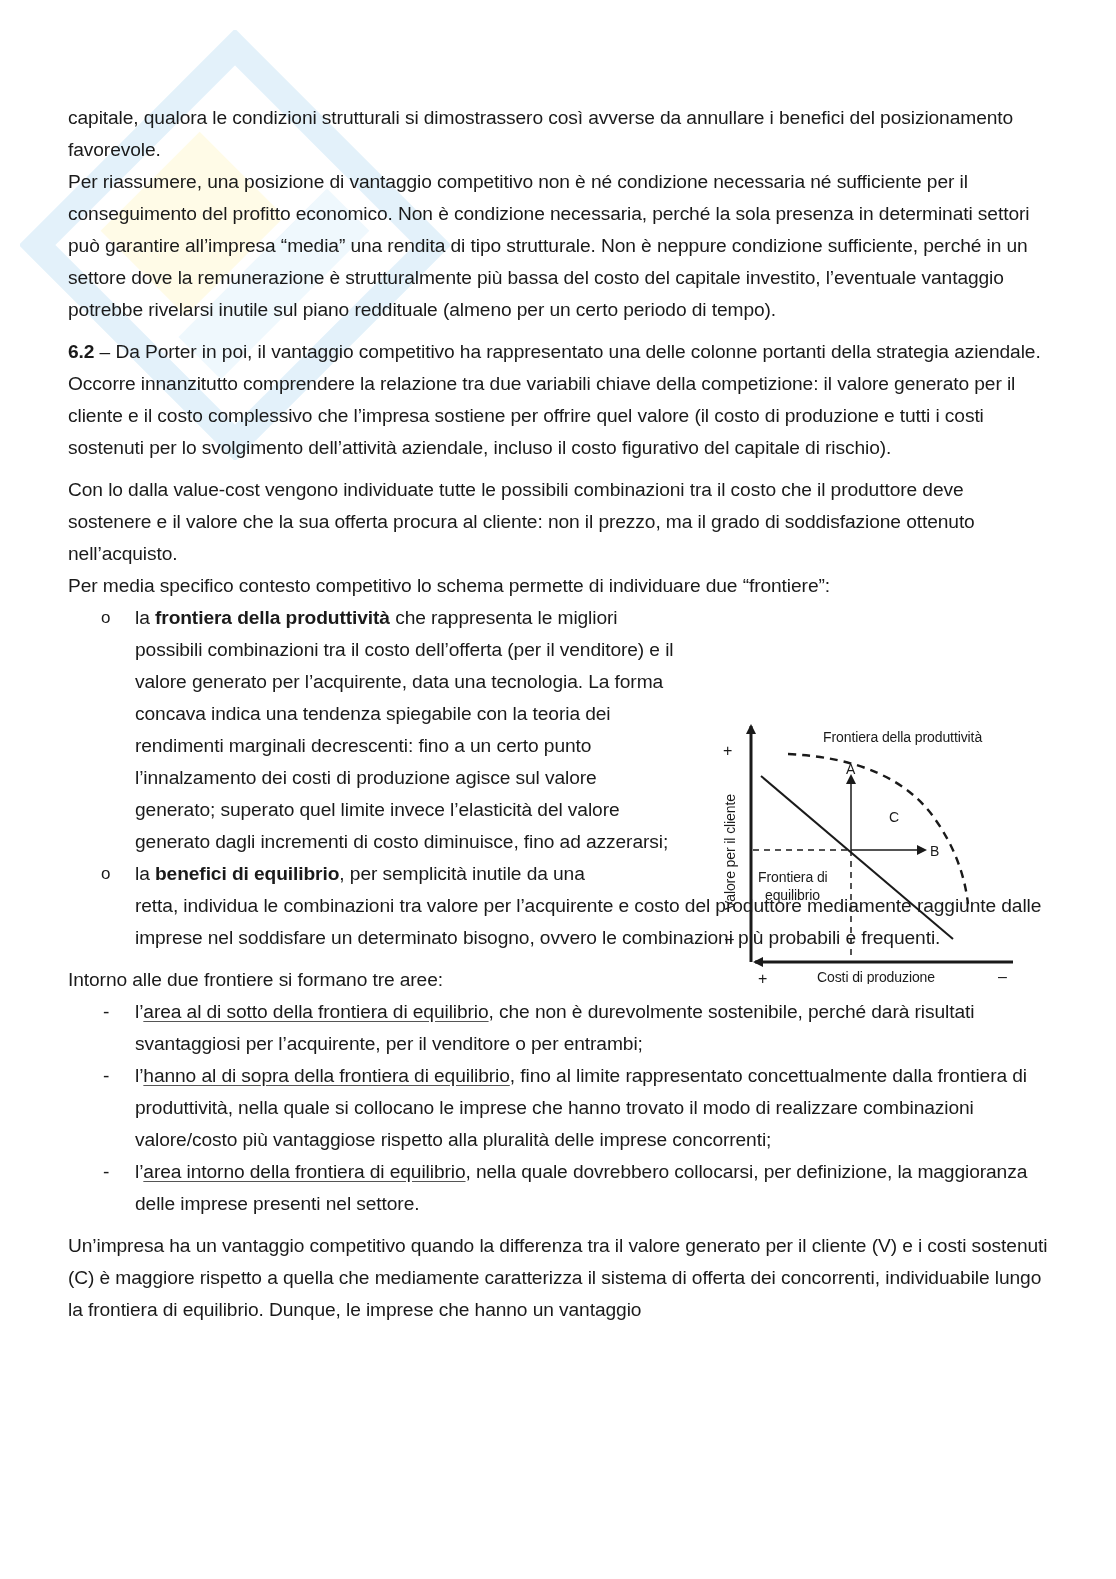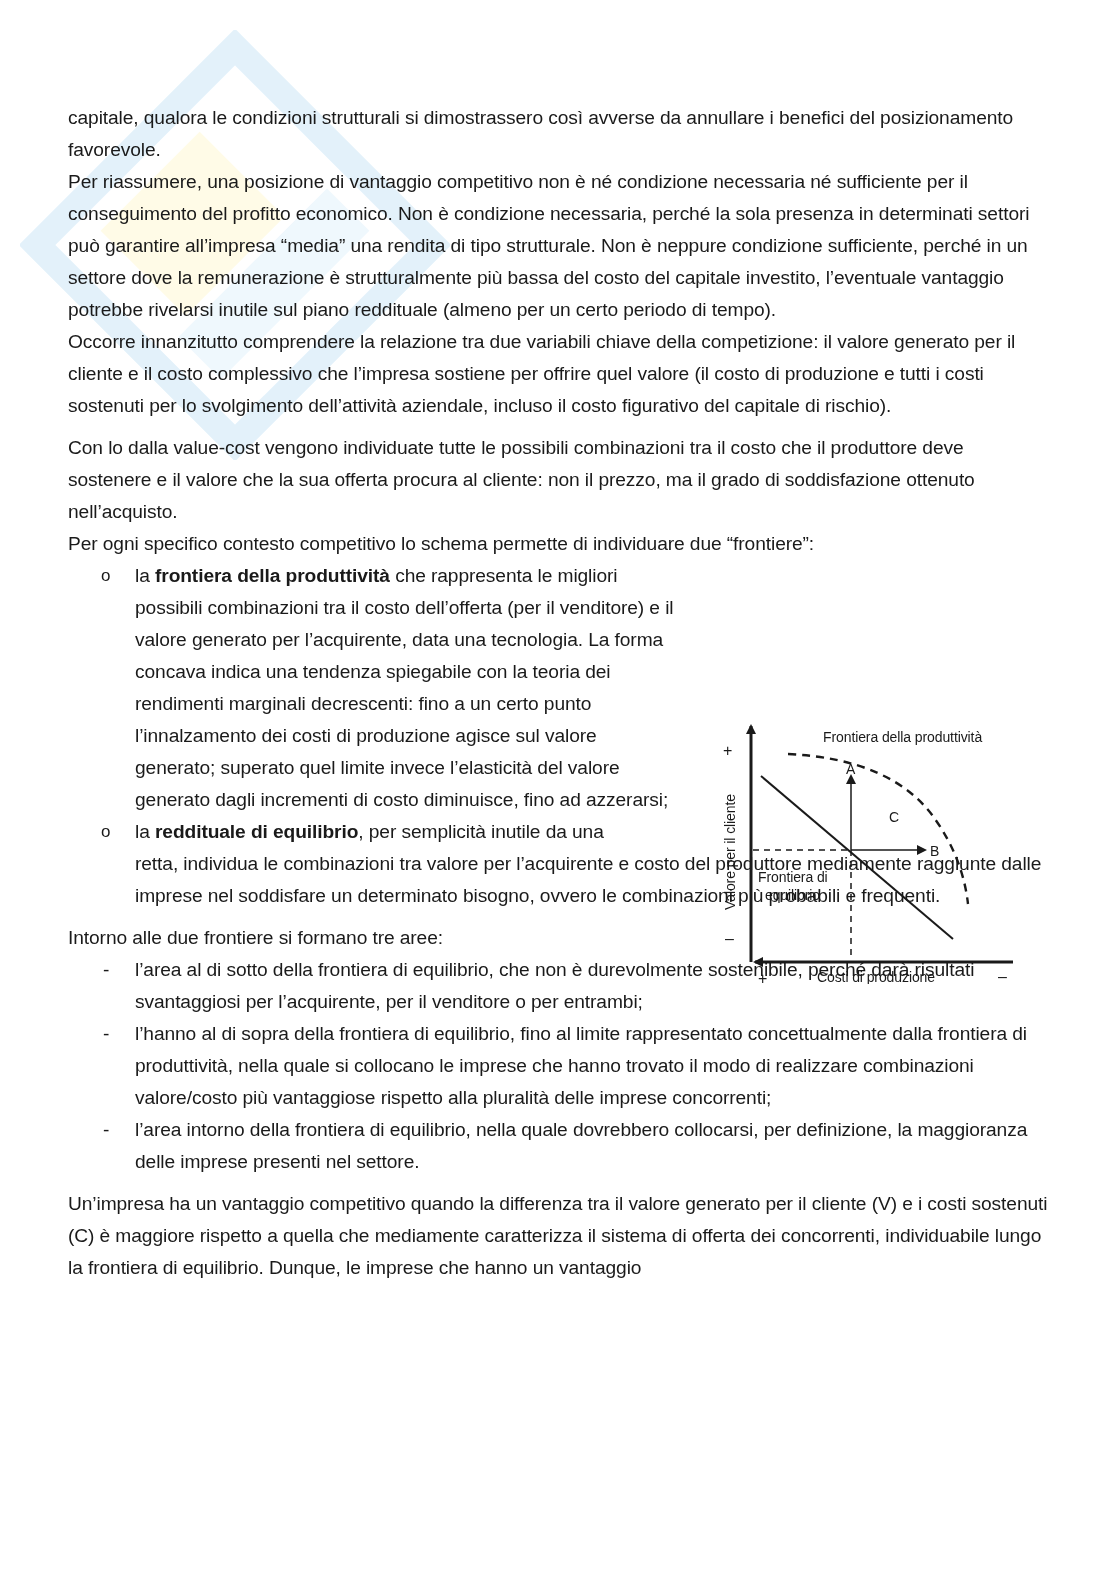--- a/index.html
+++ b/index.html
@@ -4,21 +4,21 @@
 <style>
   html, body { margin: 0; padding: 0; background: #ffffff; }
   body { width: 1116px; height: 1579px; position: relative; overflow: hidden;
          font-family: "Liberation Sans", "DejaVu Sans", sans-serif; color: #1a1a1a; }
   .watermark { position: absolute; left: 20px; top: 30px; width: 430px; height: 430px; pointer-events: none; opacity: 0.55; }
   .page { position: absolute; left: 68px; top: 66px; width: 980px; font-size: 19.2px; line-height: 32px; letter-spacing: -0.1px; margin-top: 36px; }
   p { margin: 0; }
   .gap { margin-top: 10px; }
   .bold { font-weight: bold; }
   .it { }
-  .u { text-decoration-color: #555; text-underline-offset: 3px; }
+  .u { text-decoration: underline; text-decoration-color: #555; text-underline-offset: 3px; }
   .list { position: relative; }
   .item { position: relative; padding-left: 67px; }
   .bullet { position: absolute; left: 33px; top: 0; width: 20px; font-size: 17px; }
   .dash { position: absolute; left: 35px; top: 0; }
   .wrap-left { width: 545px; }
   .diagram { position: absolute; left: 635px; top: 612px; width: 320px; height: 270px; }
   .diagram text { font-family: "Liberation Sans", sans-serif; fill: #1a1a1a; }
 </style>
 </head>
 <body>
@@ -29,33 +29,34 @@
     <rect x="130" y="110" width="140" height="120" fill="#fff6c8" opacity="0.8"></rect>
     <rect x="110" y="240" width="210" height="60" fill="#d9eefa" opacity="0.8"></rect>
   </g>
 </svg>
 
 <div class="page">
 
   <p>capitale, qualora le condizioni strutturali si dimostrassero così avverse da annullare i benefici del posizionamento favorevole.</p>
   <p>Per riassumere, una posizione di vantaggio competitivo non è né condizione necessaria né sufficiente per il conseguimento del profitto economico. Non è condizione necessaria, perché la sola presenza in determinati settori può garantire all’impresa “media” una rendita di tipo strutturale. Non è neppure condizione sufficiente, perché in un settore dove la remunerazione è strutturalmente più bassa del costo del capitale investito, l’eventuale vantaggio potrebbe rivelarsi inutile sul piano reddituale (almeno per un certo periodo di tempo).</p>
 
+  <p class="gap"><span class="bold">6.2</span><span> – Da Porter in poi, il vantaggio competitivo ha rappresentato una delle colonne portanti della strategia aziendale.</span></p>
   <p>Occorre innanzitutto comprendere la relazione tra due variabili chiave della competizione: il valore generato per il cliente e il costo complessivo che l’impresa sostiene per offrire quel valore (il costo di produzione e tutti i costi sostenuti per lo svolgimento dell’attività aziendale, incluso il costo figurativo del capitale di rischio).</p>
 
   <p class="gap"><span>Con lo dalla </span><span class="it">value-cost</span><span> vengono individuate tutte le possibili combinazioni tra il costo che il produttore deve sostenere e il valore che la sua offerta procura al cliente: non il prezzo, ma il grado di soddisfazione ottenuto nell’acquisto.</span></p>
-  <p>Per ogni specifico contesto competitivo lo schema permette di individuare due “frontiere”:</p>
+  <p>Per media specifico contesto competitivo lo schema permette di individuare due “frontiere”:</p>
 
   <div class="list">
     <div class="item">
       <span class="bullet">o</span>
       <p class="wrap-left"><span>la </span><span class="bold">frontiera della produttività</span><span> che rappresenta le migliori possibili combinazioni tra il costo dell’offerta (per il venditore) e il valore generato per l’acquirente, data una tecnologia. La forma concava indica una tendenza spiegabile con la teoria dei rendimenti marginali decrescenti: fino a un certo punto l’innalzamento dei costi di produzione agisce sul valore generato; superato quel limite invece l’elasticità del valore generato dagli incrementi di costo diminuisce, fino ad azzerarsi;</span></p>
     </div>
     <div class="item">
       <span class="bullet">o</span>
-      <p class="wrap-left"><span>la </span><span class="bold">reddituale di equilibrio</span><span>, per semplicità inutile da una</span></p>
+      <p class="wrap-left"><span>la </span><span class="bold">benefici di equilibrio</span><span>, per semplicità inutile da una</span></p>
       <p>retta, individua le combinazioni tra valore per l’acquirente e costo del produttore mediamente raggiunte dalle imprese nel soddisfare un determinato bisogno, ovvero le combinazioni più probabili e frequenti.</p>
     </div>
   </div>
 
   <p class="gap">Intorno alle due frontiere si formano tre aree:</p>
   <div class="list">
     <div class="item">
       <span class="dash">-</span>
       <p><span>l’</span><span class="u">area al di sotto della frontiera di equilibrio</span><span>, che non è durevolmente sostenibile, perché darà risultati svantaggiosi per l’acquirente, per il venditore o per entrambi;</span></p>
     </div>

